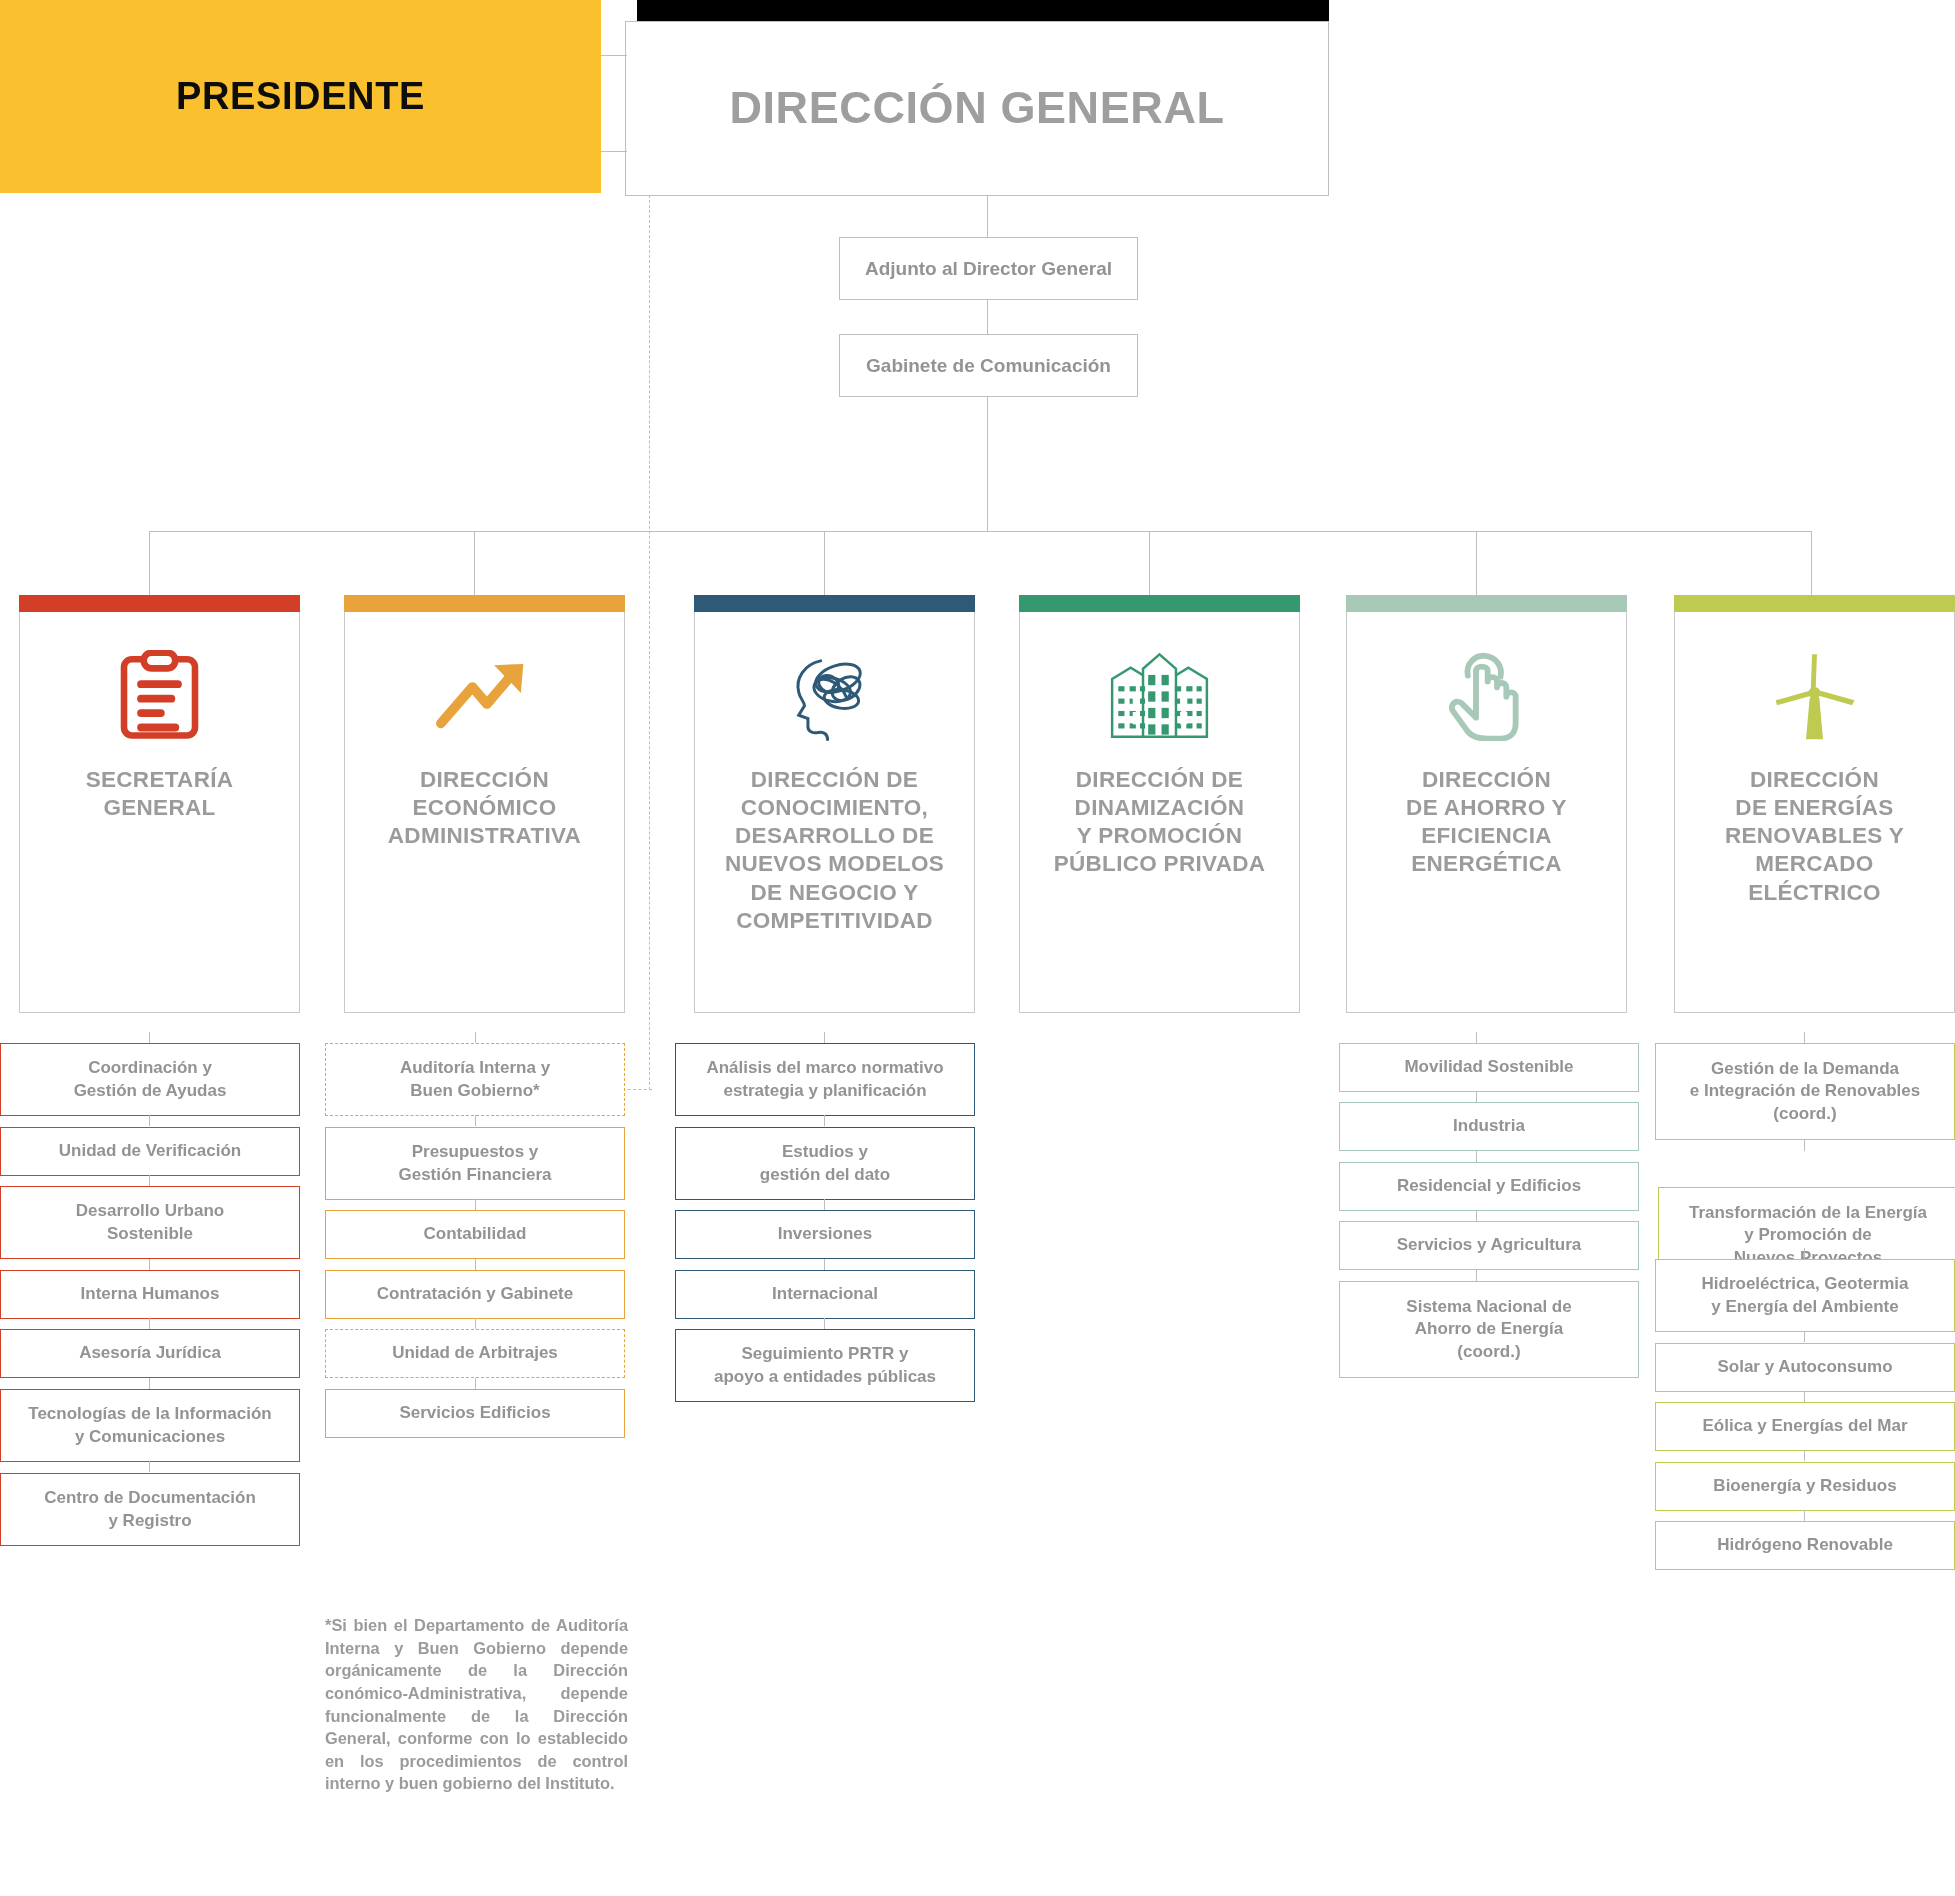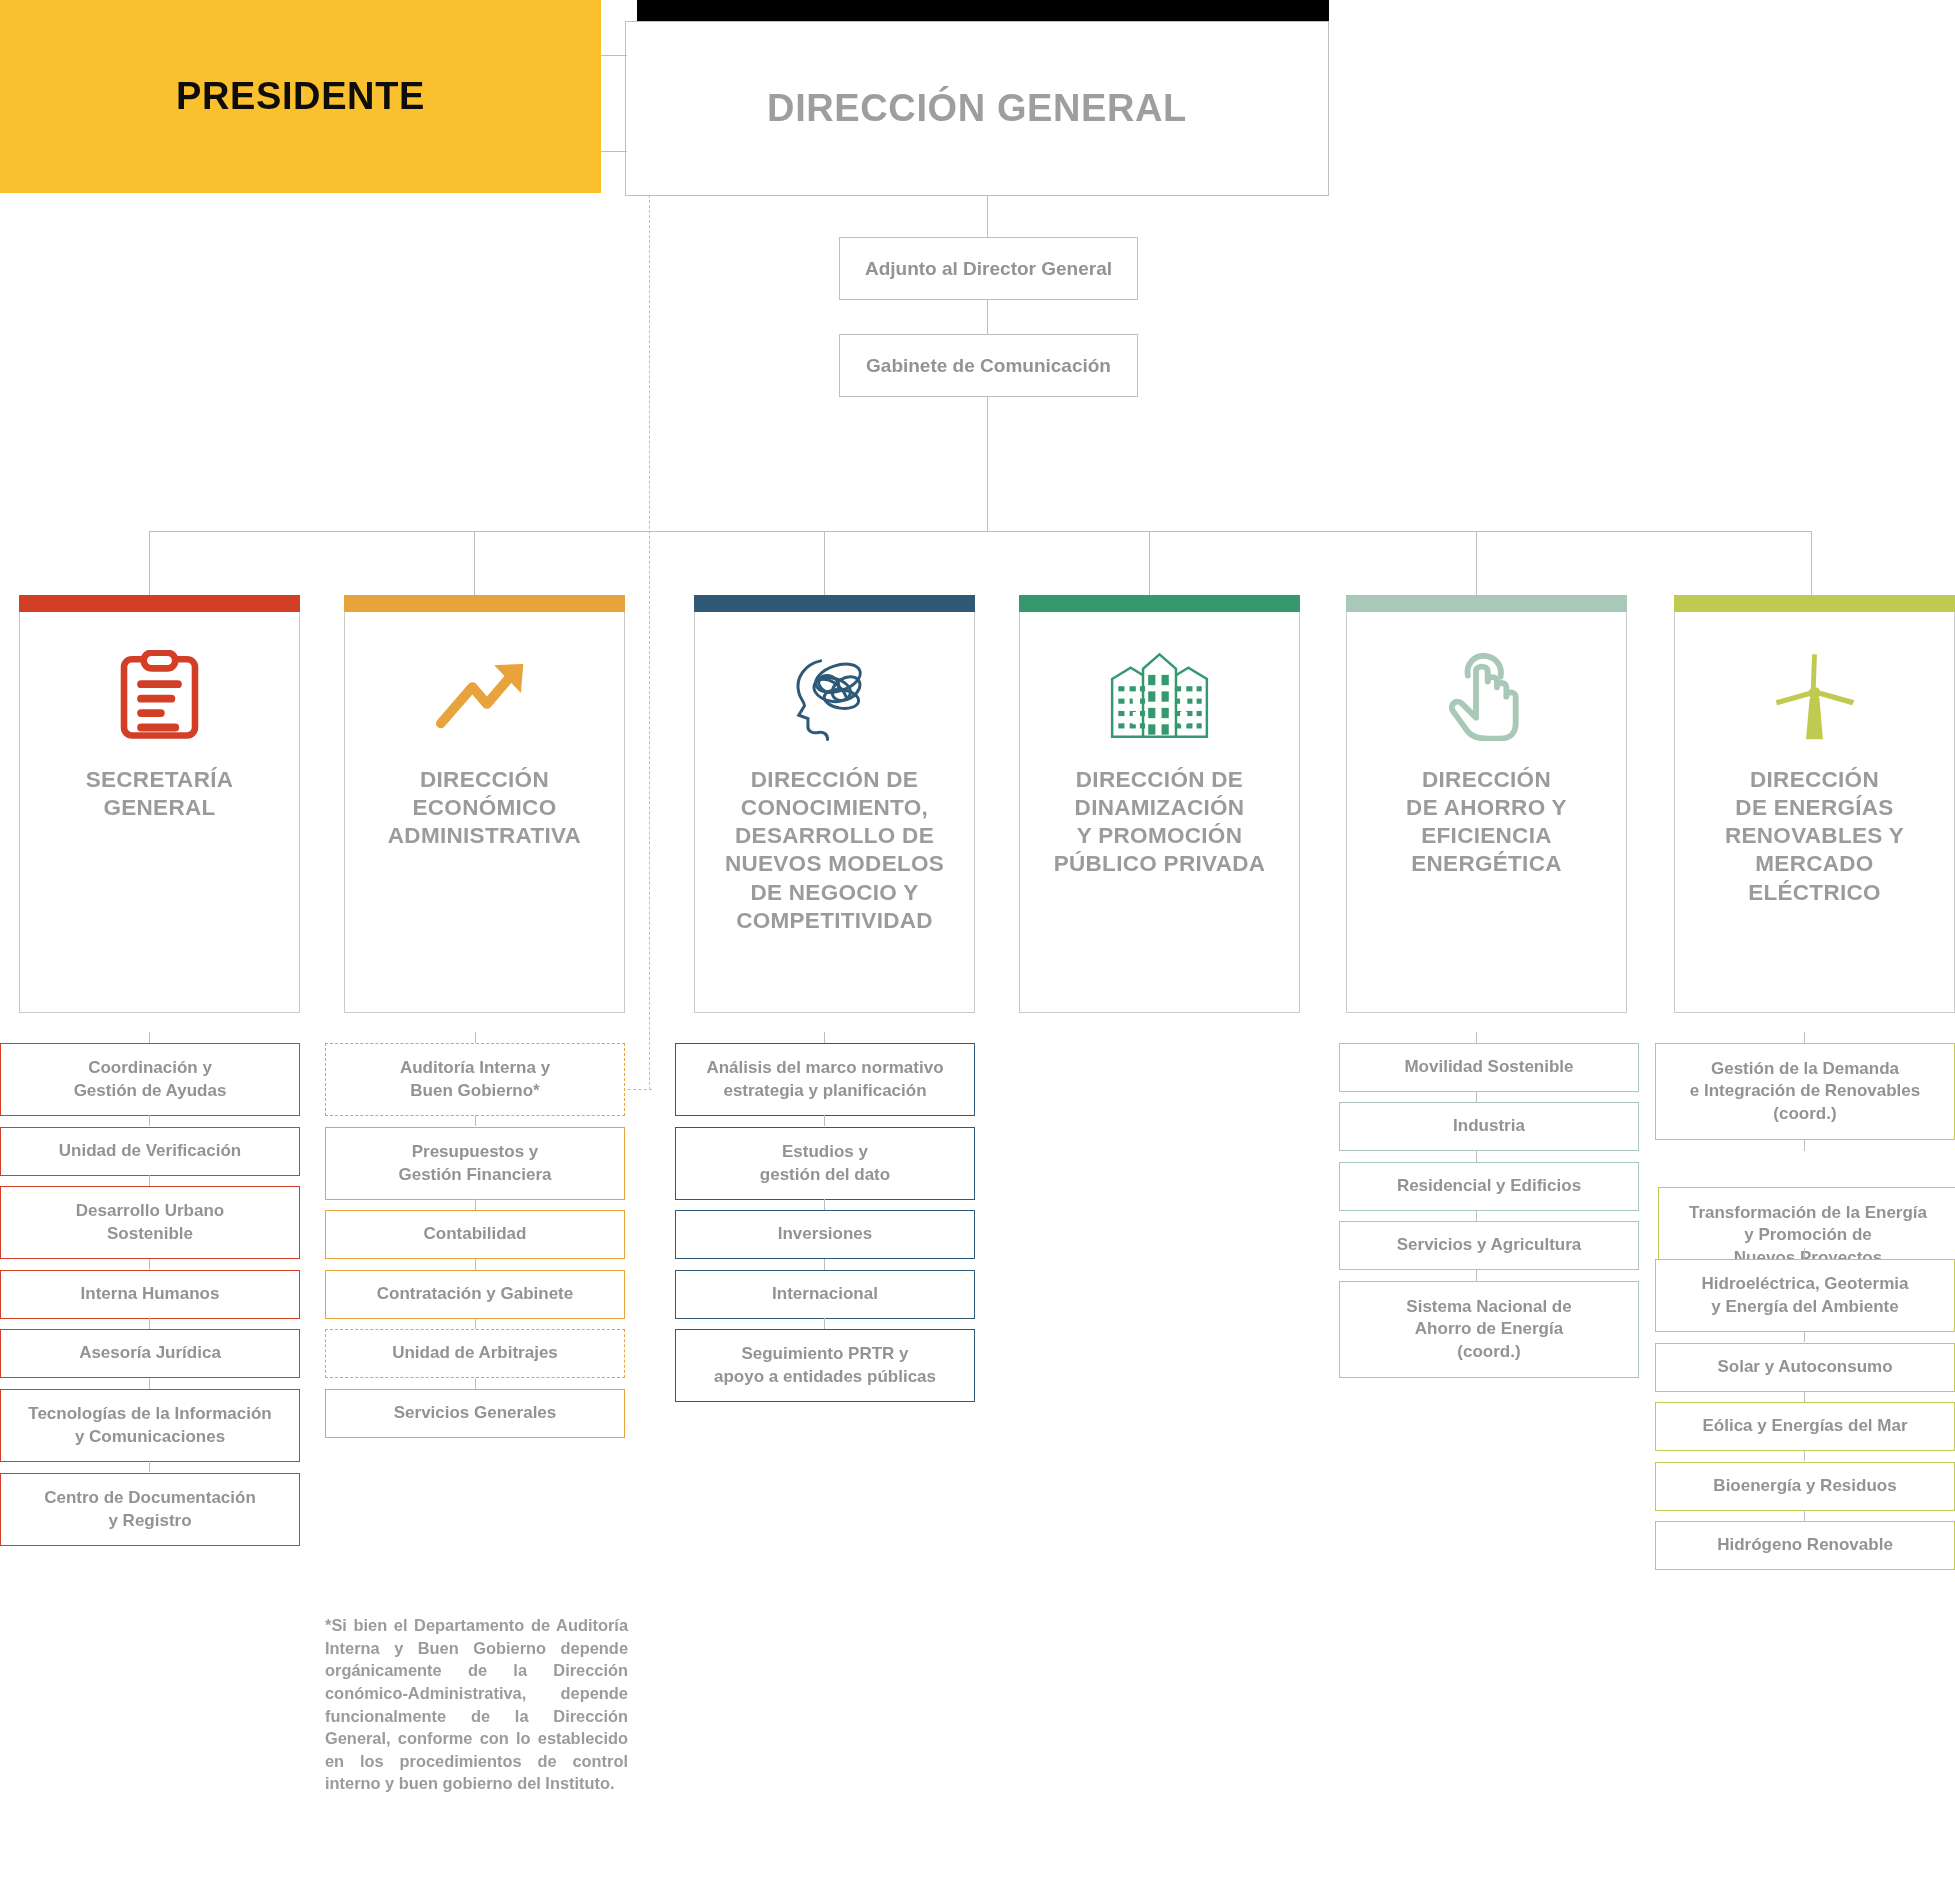--- a/index.html
+++ b/index.html
@@ -20,21 +20,21 @@
     font-size:38px; font-weight:bold; color:#0d0d0d; letter-spacing:0.6px;
   }
 
   .dg-wrap{ position:absolute; left:625px; top:0; width:704px; height:195px; }
   .dg-topbar{ position:absolute; left:12px; top:0; width:692px; height:20.6px; background:#000; }
   .dg-box{
     position:absolute; left:0; top:20.6px; width:704px; height:175px;
     border:1.2px solid #BFBFBF; background:#fff;
     display:flex; align-items:center; justify-content:center;
   }
-  .dg-label{ font-size:38px; font-weight:bold; color:#9e9e9e; letter-spacing:0.6px; }
+  .dg-label{ font-size:45px; font-weight:bold; color:#9e9e9e; letter-spacing:0.6px; }
 
   
   .sub-dg{
     position:absolute; width:299px; height:63px;
     border:1.2px solid #BFBFBF; background:#fff;
     display:flex; align-items:center; justify-content:center;
     font-size:19px; font-weight:bold; color:#939393;
   }
   #adjunto{ left:839px; top:237px; }
   #gabinete{ left:839px; top:334px; }
@@ -162,21 +162,21 @@
       </div>
       <div class="card-title">DIRECCIÓN<br>ECONÓMICO<br>ADMINISTRATIVA</div>
     </div>
   </div>
   <div class="sublist" id="sublist-2" style="left: 325px; top: 1043px; height: 394px; position: absolute;">
       <div class="subbox dashed" style="height: 73px; border: 1.8px dashed rgb(232, 163, 61); position: absolute; top: 0px; left: 0px; width: 300px;">Auditoría Interna y<br>Buen Gobierno*</div>
       <div class="subbox" style="height: 73px; border: 1.2px solid rgb(232, 163, 61); position: absolute; top: 84px; left: 0px; width: 300px;">Presupuestos y<br>Gestión Financiera</div>
       <div class="subbox" style="height: 49px; border: 1.2px solid rgb(232, 163, 61); position: absolute; top: 167px; left: 0px; width: 300px;">Contabilidad</div>
       <div class="subbox" style="height: 49px; border: 1.2px solid rgb(232, 163, 61); position: absolute; top: 227px; left: 0px; width: 300px;">Contratación y Gabinete</div>
       <div class="subbox dashed" style="height: 49px; border: 1.8px dashed rgb(232, 163, 61); position: absolute; top: 286px; left: 0px; width: 300px;">Unidad de Arbitrajes</div>
-      <div class="subbox" style="height: 49px; border: 1.2px solid rgb(232, 163, 61); position: absolute; top: 346px; left: 0px; width: 300px;">Servicios Generales</div>
+      <div class="subbox" style="height: 49px; border: 1.2px solid rgb(232, 163, 61); position: absolute; top: 346px; left: 0px; width: 300px;">Servicios Edificios</div>
     </div>
   <div class="footnote" id="footnote-2" style="left:325px; top:1614px;">*Si bien el Departamento de Auditoría Interna y Buen Gobierno depende orgánicamente de la Dirección conómico-Administrativa, depende funcionalmente de la Dirección General, conforme con lo establecido en los procedimientos de control interno y buen gobierno del Instituto.</div>
 
   <div class="col" style="left:675px;">
     <div class="card-accent" style="background:#2E5A77"></div>
     <div class="card">
       <div class="card-icon">
         <svg width="97" height="91" viewBox="0 0 84 78" fill="none" stroke="#2E5A77" stroke-width="2.6" stroke-linecap="round">
           <path d="M30 9 C16 12 8 24 11 36 C12 42 16 44 16 48 L11 56 L19 59 L19 66 C19 70 23 72 28 71 C33 70 36 73 36 77"></path>
           <ellipse cx="45" cy="24" rx="20" ry="11" transform="rotate(-18 45 24)"></ellipse>

